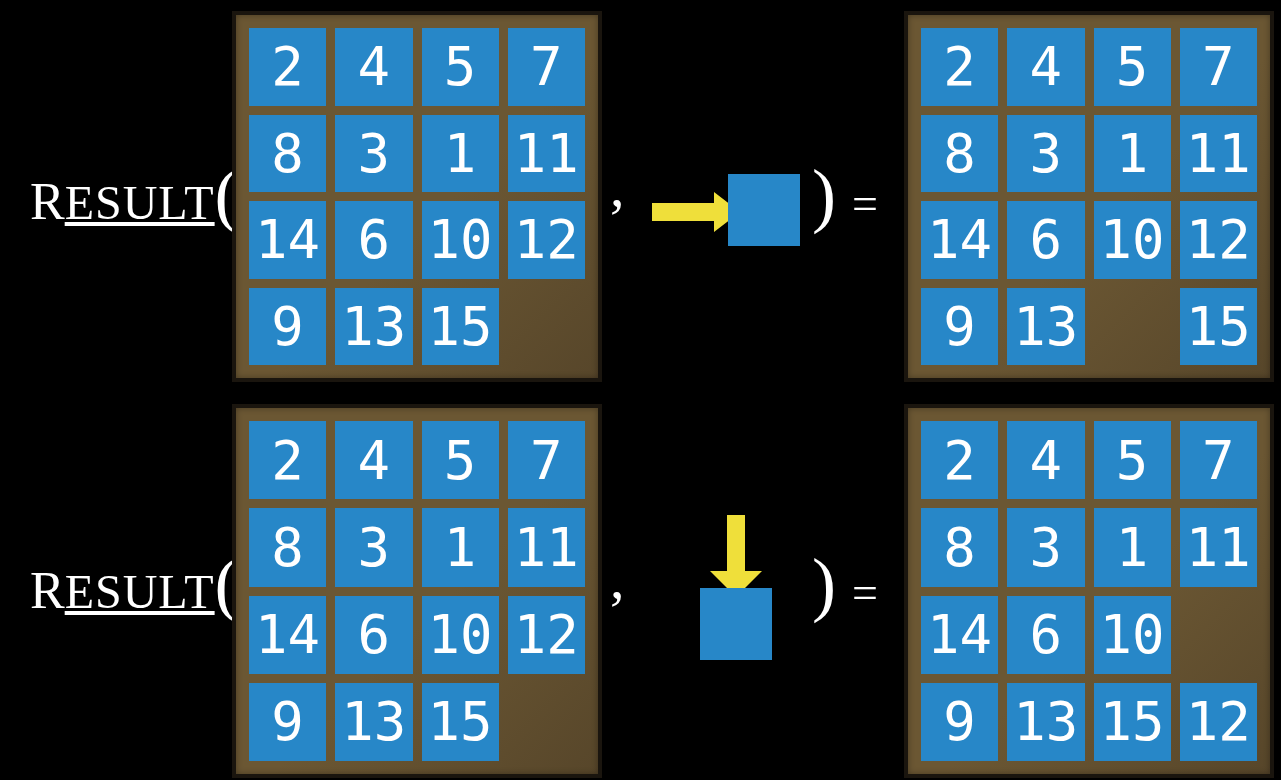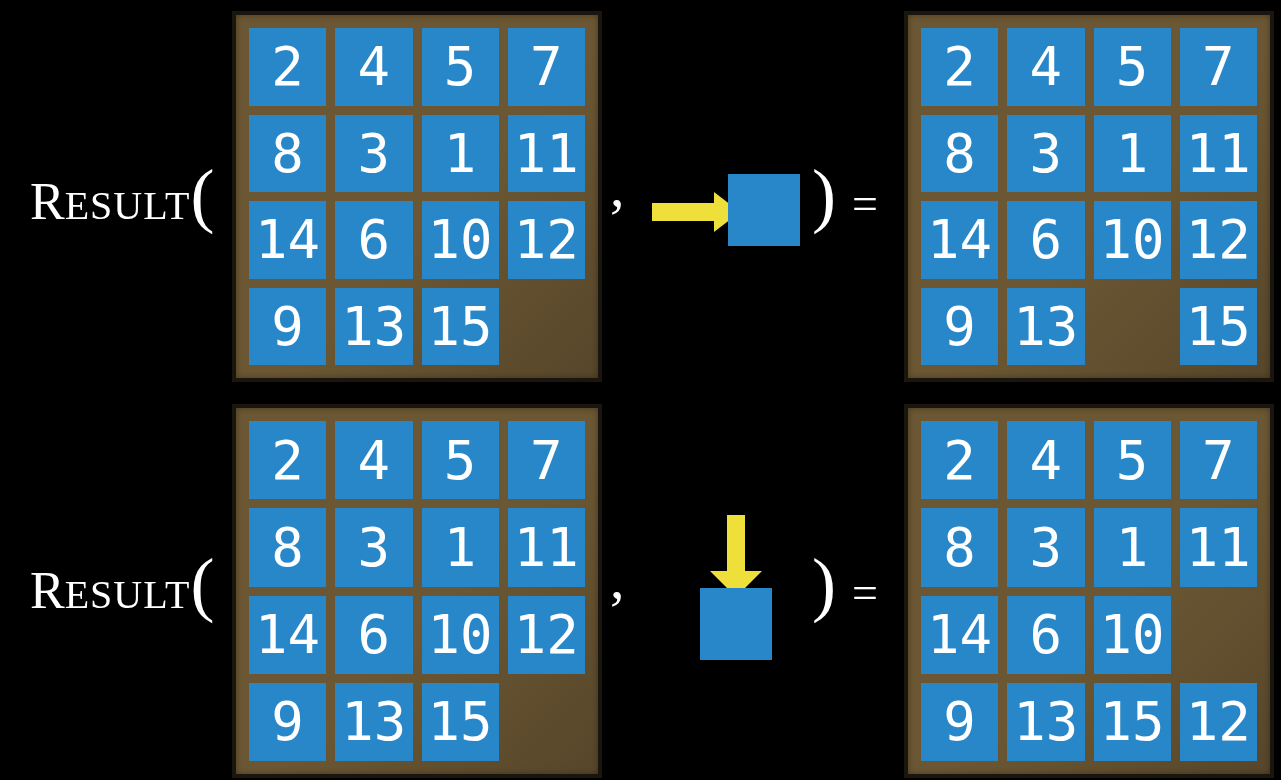--- a/index.html
+++ b/index.html
@@ -17,21 +17,21 @@
   }
   .abs { position: absolute; }
 
   
   .formula {
     color: var(--formula-text, #fff);
     white-space: nowrap;
     line-height: normal;
   }
   .fn-cap   { font-size: 52px; }
-  .fn-rest  { font-size: 40px; letter-spacing: 1px; }
+  .fn-rest  { font-size: 48px; letter-spacing: 1px; text-decoration: underline; }
   .paren    { font-size: 72px; font-weight: 400; }
   .equals   { font-size: 46px; margin-left: 16px; }
   .comma    { font-size: 58px; color: var(--formula-text, #fff); line-height: normal; }
 
   
   .board {
     box-sizing: border-box;
     width: 370px;
     border: 4px solid var(--board-border, #1a150e);
     background: linear-gradient(135deg, var(--board-face, #6b5733) 55%, var(--board-face-shadow, #584726));

